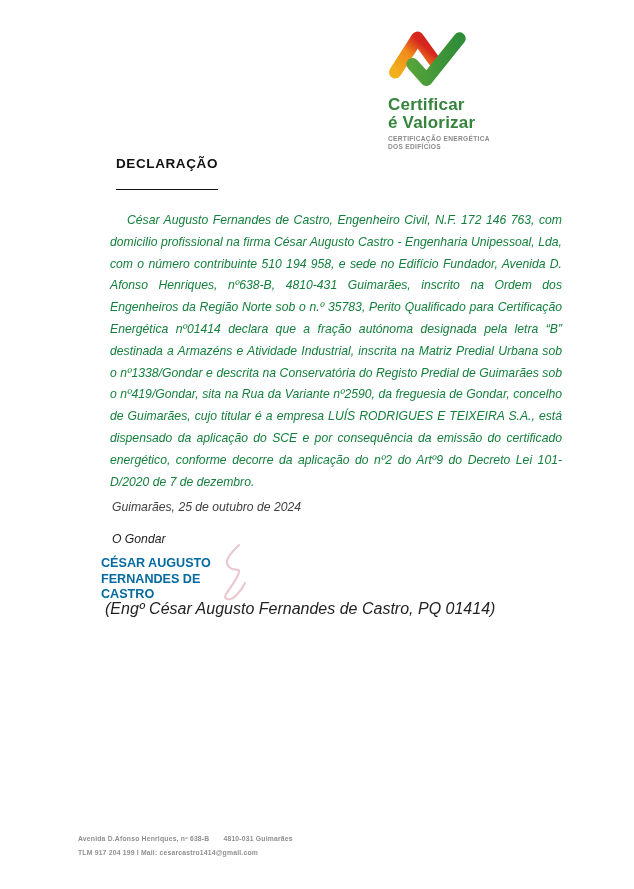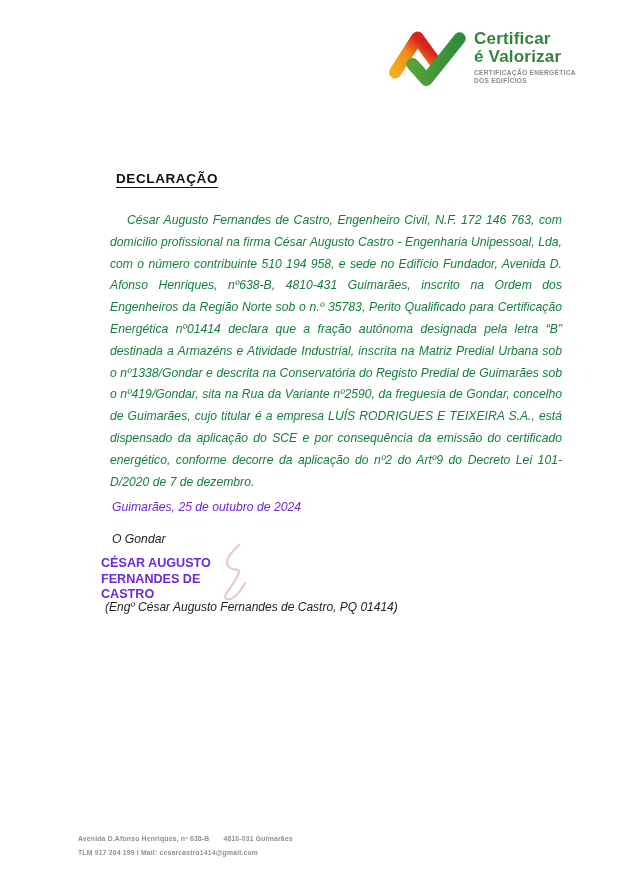--- a/index.html
+++ b/index.html
@@ -7,59 +7,59 @@
     position: relative;
     width: 634px;
     height: 889px;
     background: #ffffff;
     overflow: hidden;
     font-family: "Liberation Sans", sans-serif;
     color: #1e1e1e;
   }
 
   
-  .logo { position: absolute; left: 386px; top: 22px; display: flex; align-items: flex-start; }
+  .logo { position: absolute; left: 386px; top: 22px; display: flex; align-items: flex-start; flex-direction: column; }
   .logo-icon { width: 86px; height: 66px; flex: 0 0 auto; }
   .logo-text { margin-left: 2px; padding-top: 8px; }
   .logo-title { font-size: 17px; font-weight: 700; line-height: 18px; color: #35843c; letter-spacing: 0.2px; white-space: pre-line; }
   .logo-subtitle { margin-top: 3px; font-size: 6.6px; line-height: 8px; color: #8b8b8b; letter-spacing: 0.3px; white-space: pre-line; font-weight: 700;}
 
   
   .doc-title {
     position: absolute; left: 116px; top: 156px;
     font-size: 13.5px; font-weight: 700; letter-spacing: 0.6px;
-    color: #111; border-bottom: 1.6px solid #111; padding-bottom: 1px; margin-top: 15px;
+    color: #111; border-bottom: 1.6px solid #111; padding-bottom: 18px;
   }
   .body-par {
     position: absolute; left: 110px; top: 210px; width: 452px;
     font-size: 12.2px; font-style: italic; line-height: 21.8px;
     text-align: justify; text-indent: 17px; color: #15803d;
   }
   .date-line {
     position: absolute; left: 112px; top: 500px;
-    font-size: 12.2px; font-style: italic; color: #6d28d9;
+    font-size: 12.2px; font-style: italic; color: #404040;
   }
   .perito-label {
     position: absolute; left: 112px; top: 532px;
     font-size: 12.2px; font-style: italic; color: #222;
   }
   .signer-name {
     position: absolute; left: 101px; top: 556px; width: 145px;
     font-size: 12.6px; font-weight: 700; line-height: 15.5px;
-    color: #6d28d9; white-space: pre-line;
+    color: #0369a1; white-space: pre-line;
   }
   .sig-squiggle { position: absolute; left: 203px; top: 541px; width: 64px; height: 62px; }
   .digital-sig {
     position: absolute; left: 233px; top: 550px; width: 170px;
     font-size: 7.5px; font-weight: 700; line-height: 8.4px;
     color: #151515; white-space: pre-line;
   }
   .credentials {
     position: absolute; left: 105px; top: 600px;
-    font-size: 12px; font-style: italic; color: #222;
+    font-size: 16px; font-style: italic; color: #222;
   }
 
   
   .footer {
     position: absolute; left: 78px; top: 832px;
     font-size: 6.8px; line-height: 13.5px; color: #8f8f8f; font-weight: 700;
     letter-spacing: 0.2px;
   }
   .footer .gap { display: inline-block; width: 14px; }
 </style>

